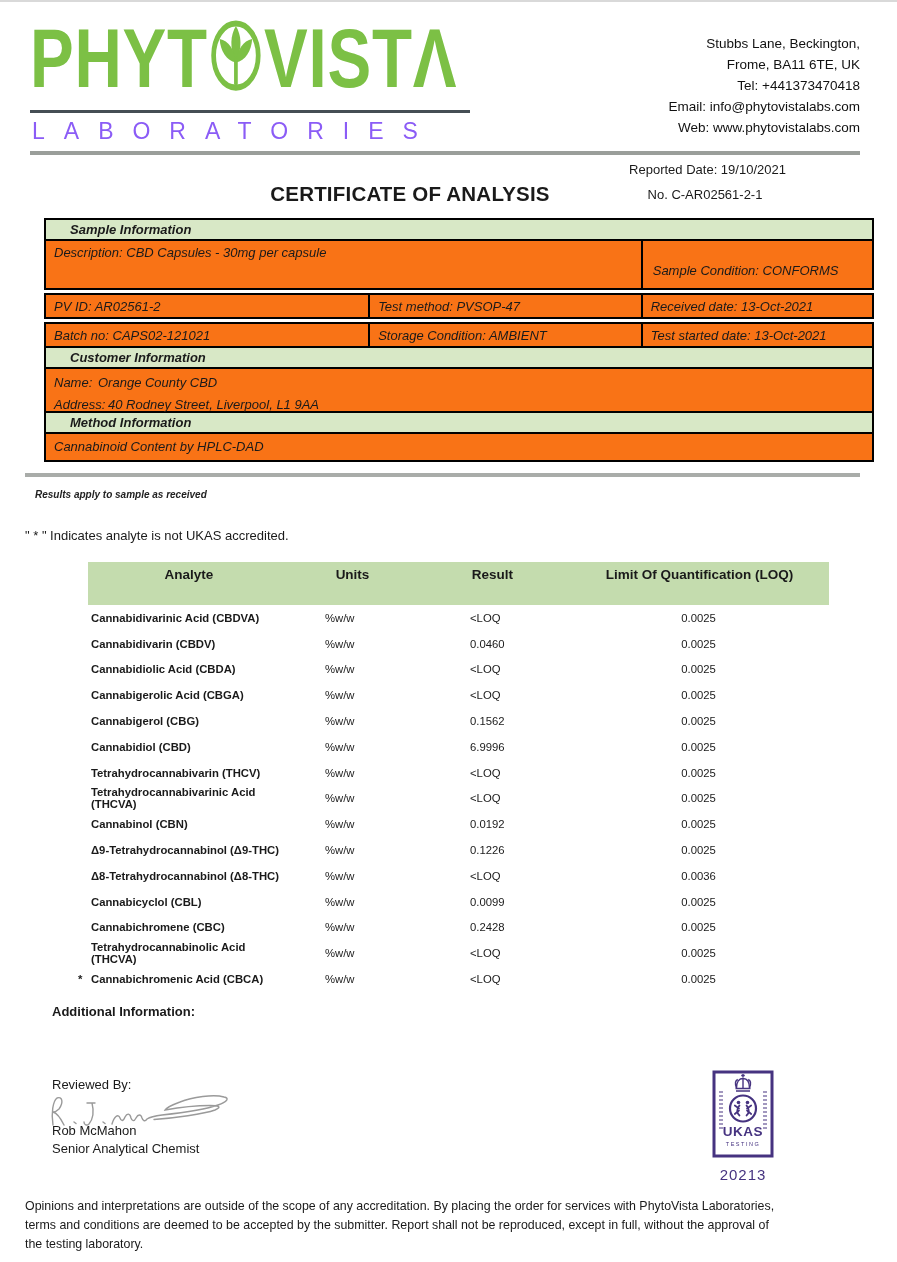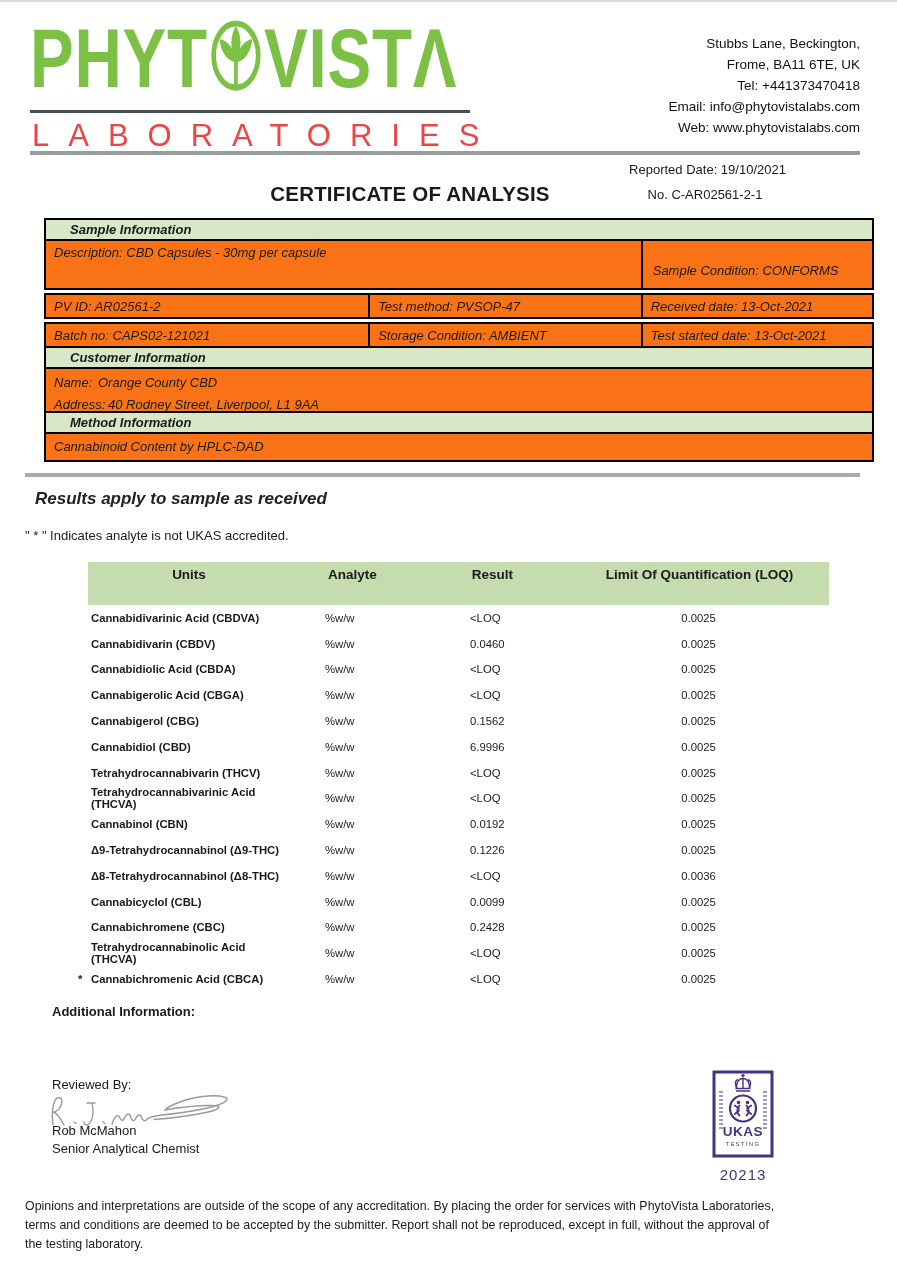--- a/index.html
+++ b/index.html
@@ -7,21 +7,21 @@
   .page { position:relative; width:897px; height:1262px; background:#fff; overflow:hidden; }
   .page-topline { position:absolute; top:0; left:0; width:100%; height:2px; background:#d9d9d9; }
 
   
   .logo { position:absolute; left:30px; top:18px; width:444px; height:122px; }
   .logo-row { position:absolute; left:0; top:-8px; display:flex; align-items:center; white-space:nowrap;
               transform:scale(0.78,1); transform-origin:left center; }
   .logo-word { font-size:84px; line-height:96px; font-weight:700; letter-spacing:1px; color:#7cc045; }
   .leaf-svg { width:78px; height:88px; margin:2px -3px 0 -3px; }
   .logo-rule { position:absolute; left:0; top:92px; width:440px; height:3px; background:#454e54; }
-  .logo-sub { position:absolute; left:2px; top:100px; font-size:31px; font-weight:400; letter-spacing:19px; color:#ef4444; }
+  .logo-sub { position:absolute; left:2px; top:100px; font-size:23px; font-weight:400; letter-spacing:19px; color:#8b5cf6; }
 
   
   .contact { position:absolute; right:37px; top:33px; text-align:right; font-size:13.5px; line-height:21px; color:#111; }
 
   .header-rule { position:absolute; left:30px; top:151px; width:830px; height:4px; background:#9a9e9a; }
 
   
   .reported-date { position:absolute; left:600px; top:162px; width:215px; text-align:center; font-size:13px; }
   .coa-title { position:absolute; left:160px; top:182px; width:500px; text-align:center; font-size:20.5px; font-weight:700; letter-spacing:0.2px; }
   .coa-number { position:absolute; left:600px; top:187px; width:210px; text-align:center; font-size:13px; }
@@ -37,21 +37,21 @@
   .srow { display:grid; grid-template-columns:39% 33% 28%; }
   .srow div { padding:4px 8px 3px 8px; }
   .srow div + div { border-left:2px solid #000; }
   .cust-box { height:46px; padding:6px 8px 0 8px; }
   .cust-line { margin-bottom:7px; }
   .cust-label { display:inline-block; min-width:44px; }
   .cust-label.addr { min-width:54px; }
   .method-box { padding:5px 8px 6px 8px; }
 
   .divider2 { position:absolute; left:25px; top:473px; width:835px; height:4px; background:#a9aca9; }
-  .note-italic { position:absolute; left:35px; top:489px; font-size:17px; font-style:italic; font-weight:700; color:#222; }
+  .note-italic { position:absolute; left:35px; top:489px; font-size:10px; font-style:italic; font-weight:700; color:#222; }
   .note-accred { position:absolute; left:25px; top:528px; font-size:13px; }
 
   
   .results { position:absolute; left:88px; top:562px; width:741px; }
   .rhead { display:grid; grid-template-columns:202px 125px 155px auto; background:#c4dcae; height:43px; font-weight:700; font-size:13.5px; padding-top:5px; }
   .rhead div { text-align:center; }
   .trow { display:grid; grid-template-columns:202px 125px 155px auto; height:25.8px; align-items:center; font-size:11.3px; }
   .trow .c1 { font-weight:700; position:relative; padding-left:3px; }
   .trow .c1 .star { position:absolute; left:-10px; top:0; font-weight:700; }
   .trow .c2 { padding-left:35px; }
@@ -134,22 +134,22 @@
     <div class="green-bar" style="margin-top:-2px;">Method Information</div>
     <div class="ibox method-box">Cannabinoid Content by HPLC-DAD</div>
   </div>
 
   <div class="divider2"></div>
   <div class="note-italic">Results apply to sample as received</div>
   <div class="note-accred">" * " Indicates analyte is not UKAS accredited.</div>
 
   <div class="results">
     <div class="rhead">
+      <div>Analyte</div>
       <div>Units</div>
-      <div>Analyte</div>
       <div>Result</div>
       <div>Limit Of Quantification (LOQ)</div>
     </div>
     <div id="results-rows">
         <div class="trow">
           <div class="c1">Cannabidivarinic Acid (CBDVA)</div>
           <div class="c2">%w/w</div>
           <div class="c3">&lt;LOQ</div>
           <div class="c4">0.0025</div>
         </div>

